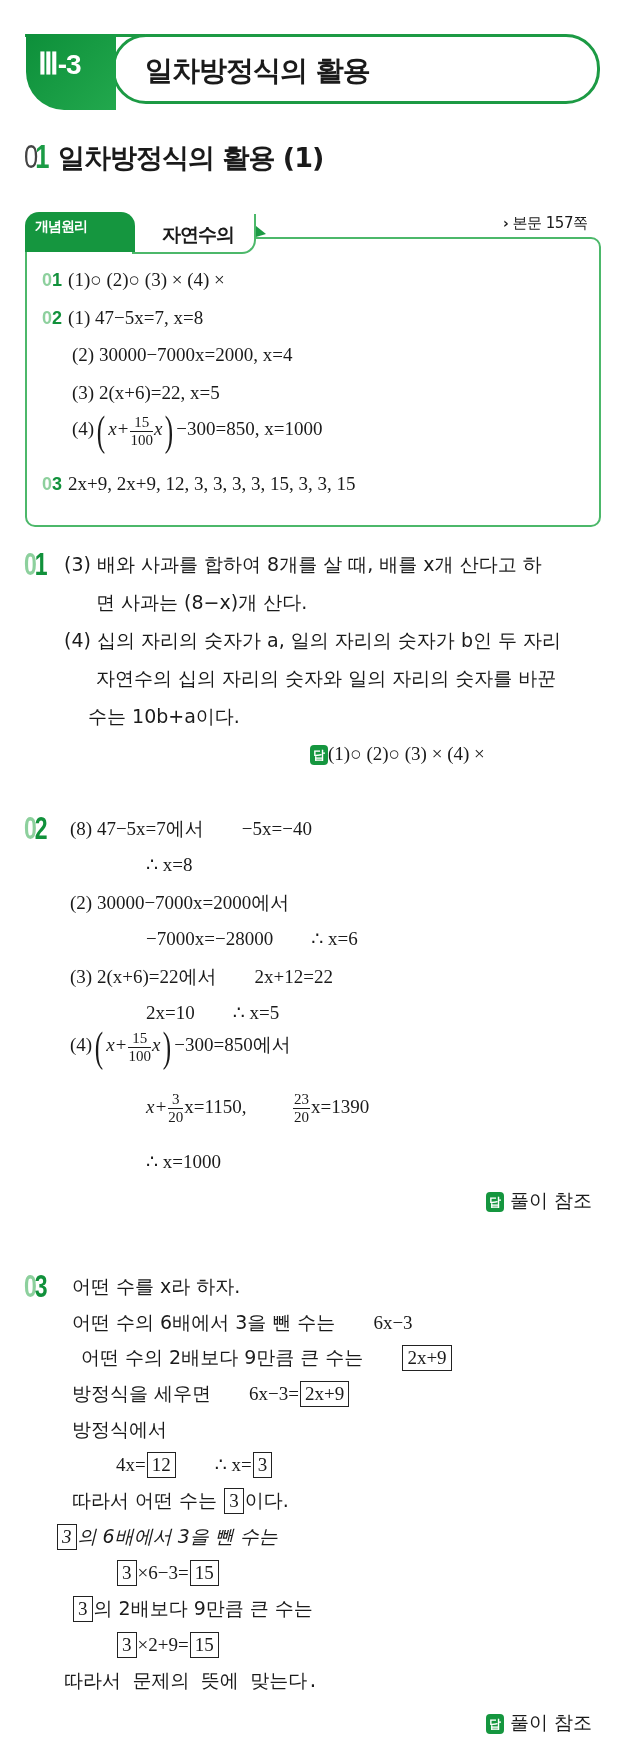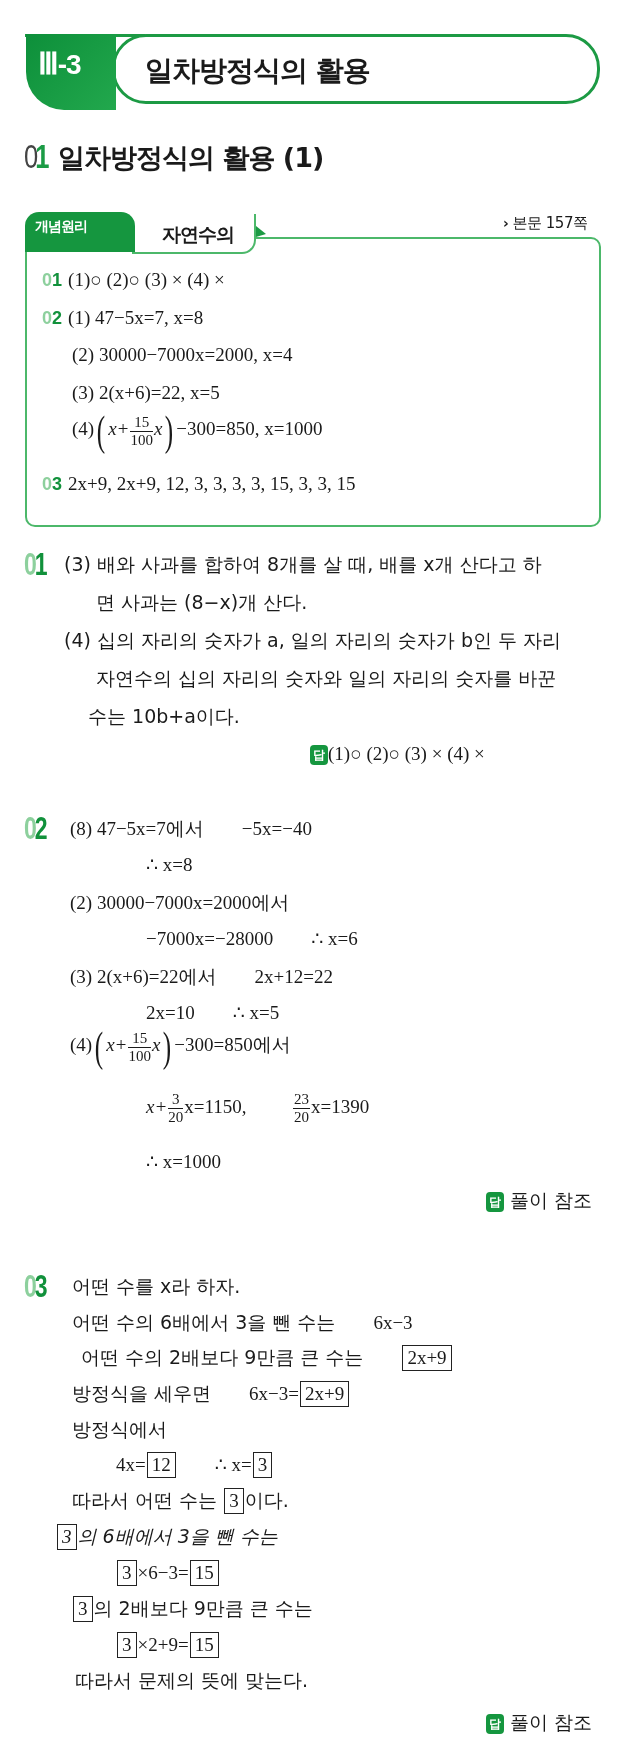--- a/index.html
+++ b/index.html
@@ -155,16 +155,16 @@
 <div class="txt" style="left:72px; top:1310px;"><span>어떤 수의 6배에서 3을 뺀 수는</span><span style="display:inline-block;width:38px;"></span><span class="m">6x−3</span></div>
 <div class="txt" style="left:81px; top:1345px;"><span>어떤 수의 2배보다 9만큼 큰 수는</span><span style="display:inline-block;width:38px;"></span><span class="box m">2x+9</span></div>
 <div class="txt" style="left:72px; top:1381px;"><span>방정식을 세우면</span><span style="display:inline-block;width:38px;"></span><span class="m">6x−3=</span><span class="box m">2x+9</span></div>
 <div class="txt" style="left:72px; top:1417px;">방정식에서</div>
 <div class="txt m" style="left:116px; top:1452px;"><span>4x=</span><span class="box">12</span><span style="display:inline-block;width:38px;"></span><span>∴ x=</span><span class="box">3</span></div>
 <div class="txt" style="left:72px; top:1488px;"><span>따라서 어떤 수는</span> <span class="box m">3</span><span>이다.</span></div>
 <div class="txt" style="left:56px; top:1524px;font-style:italic;"><span class="box m">3</span><span>의 6배에서 3을 뺀 수는</span></div>
 <div class="txt m" style="left:116px; top:1560px;"><span class="box">3</span><span>×6−3=</span><span class="box">15</span></div>
 <div class="txt" style="left:72px; top:1596px;"><span class="box m">3</span><span>의 2배보다 9만큼 큰 수는</span></div>
 <div class="txt m" style="left:116px; top:1632px;"><span class="box">3</span><span>×2+9=</span><span class="box">15</span></div>
-<div class="txt" style="left:75px; top:1668px;">따라서 문제의 뜻에 맞는다.</div>
+<div class="txt" style="left:64px; top:1668px;font-family:Liberation Mono, monospace;">따라서 문제의 뜻에 맞는다.</div>
 <div class="txt" style="left:486px; top:1710px;">
   <span class="ans-icon">답</span> <span>풀이 참조</span>
 </div>
 
 </body></html>

